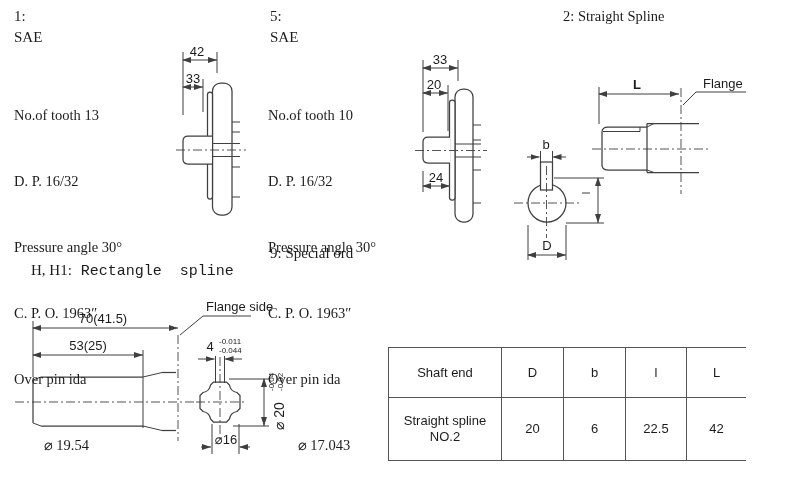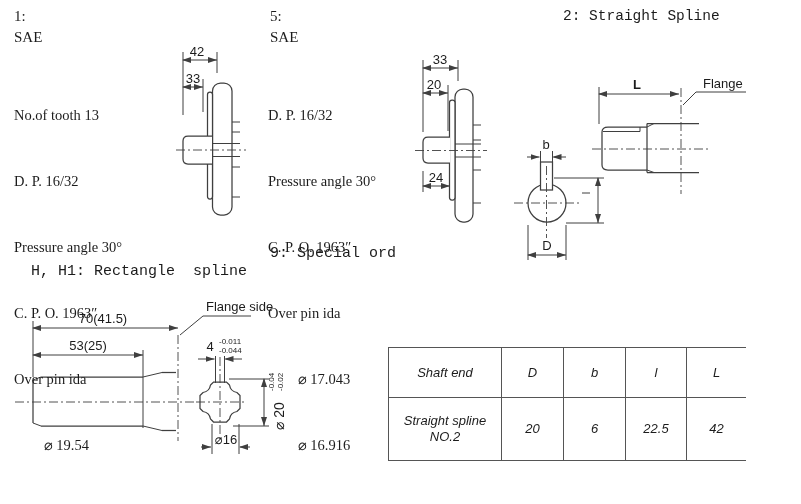--- a/index.html
+++ b/index.html
@@ -1,19 +1,19 @@
 <!DOCTYPE html>
 <html><head>
 <meta charset="utf-8">
 <style>
   html,body{margin:0;padding:0;background:#fff;}
   #sheet{position:relative;width:801px;height:504px;background:#fff;overflow:hidden;
          font-family:"Liberation Serif",serif;color:#1c1c1c;}
   .abs{position:absolute;}
-  .serif{font-family:Liberation Mono, monospace;}
+  .serif{font-family:Liberation Serif, serif;}
   .sans{font-family:Liberation Mono, monospace;}
   .hdr{font-size:15px;line-height:21px;}
   .spec{font-size:14.5px;line-height:22px;white-space:pre;}
   .spec .ind{padding-left:30px;}
   .note{font-size:15px;white-space:pre;}
   .caption{font-family:"Liberation Sans",sans-serif;font-size:13.5px;}
   
   svg.art{position:absolute;left:0;top:0;}
   svg.art line, svg.art path, svg.art rect, svg.art circle, svg.art polyline{
       stroke:#3f3f3f;stroke-width:1;fill:none;}
@@ -23,21 +23,21 @@
   svg.art text{fill:#1c1c1c;stroke:none;font-family:"Liberation Sans",sans-serif;font-size:13px;}
   svg.art text.sm{font-size:8px;}
   svg.art text.b{font-weight:bold;}
   
   .dtable{position:absolute;left:388px;top:347px;font-family:"Liberation Sans",sans-serif;
           font-size:13px;border-top:1px solid #555;border-bottom:1px solid #555;}
   .trow{display:flex;}
   .trow.thead .tcell{border-bottom:1px solid #555;height:50px;}
   .tcell{box-sizing:border-box;border-right:1px solid #555;height:62px;
          display:flex;flex-direction:column;align-items:center;justify-content:center;
-         text-align:right;line-height:16px;font-style:italic;}
+         text-align:right;line-height:16px;}
   .tcell.c0{width:114px;border-left:1px solid #555;}
   .tcell.c1{width:62px;}
   .tcell.c2{width:62px;}
   .tcell.c3{width:61px;}
   .tcell.c4{width:59px;border-right:none;}
 </style>
 </head>
 <body>
 
 <div id="sheet">
@@ -233,20 +233,21 @@
     <div class="ind">⌀ 21.68</div>
     
   </div>
 
   <div class="abs hdr" style="left:270px;top:6px;">
     <div>5:</div>
     <div>SAE</div>
   </div>
 
   <div class="abs spec" style="left:268px;top:60px;">
+    <div>No.of tooth 10</div>
     <div>D. P. 16/32</div>
     <div>Pressure angle 30°</div>
     <div>C. P. O. 1963″</div>
     <div>Over pin ida</div>
     <div class="ind">⌀ 17.043</div>
     <div class="ind">⌀ 16.916</div>
     
   </div>
 
   <div class="abs serif" style="left:563px;top:8px;font-size:14.5px;">2: Straight Spline</div>

